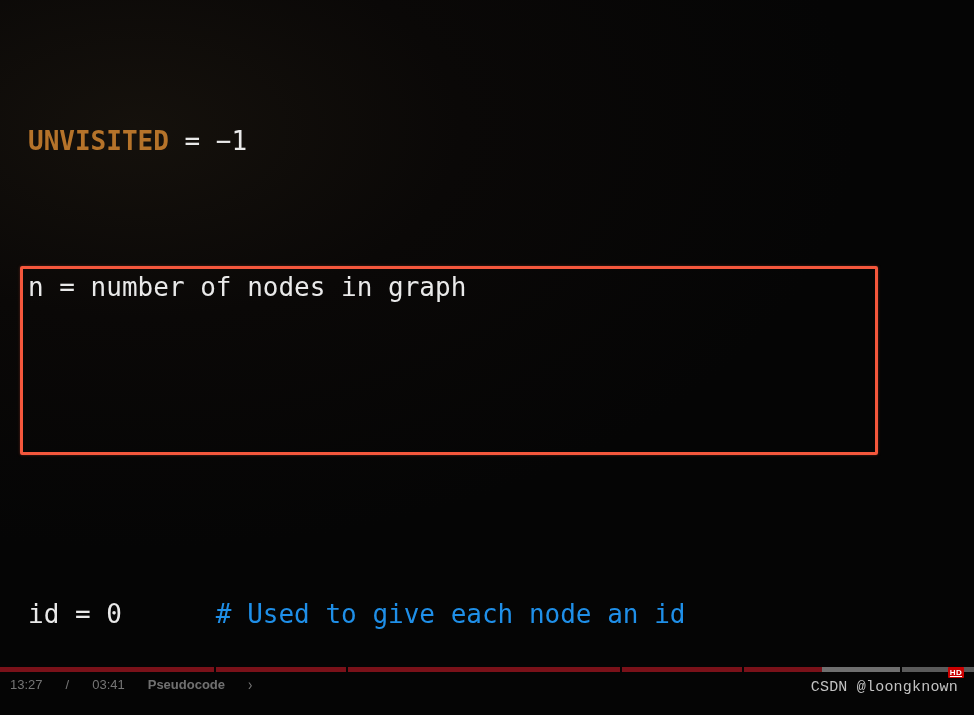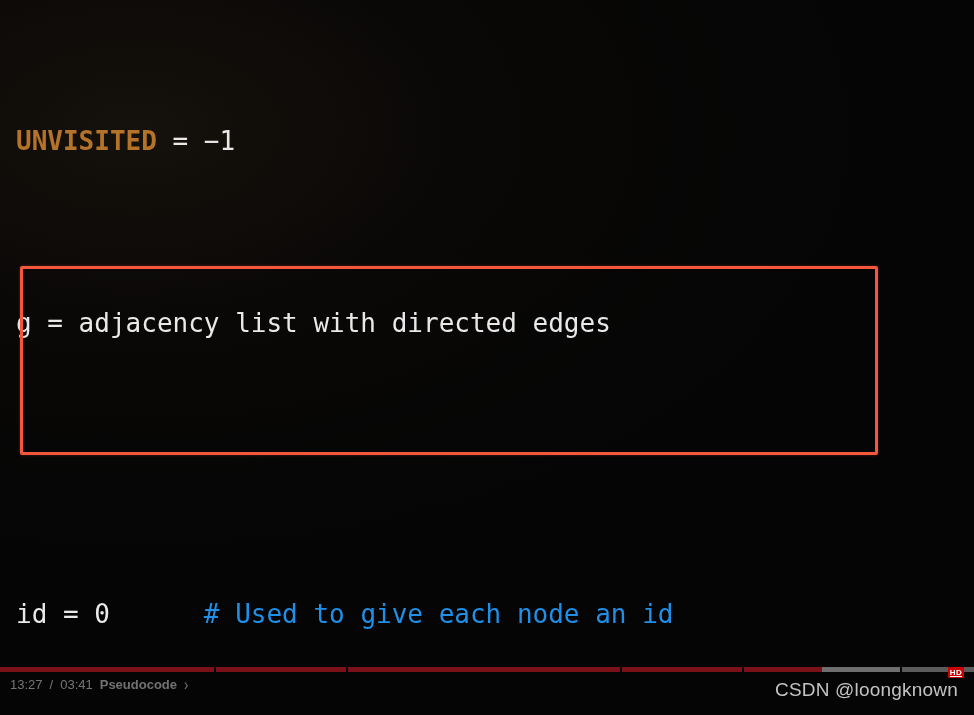--- a/index.html
+++ b/index.html
@@ -33,21 +33,21 @@
     padding: 14px 0 0 0;
     font-family: "DejaVu Sans Mono", monospace;
     font-size: 26px;
     line-height: 36.4px;
     color: #e6e6e6;
     white-space: pre;
     letter-spacing: 0px;
   }
   .ln {
     height: 36.4px;
-    padding-left: 16px;
+    padding-left: 28px;
     white-space: pre;
   }
   .ln.blank { color: transparent; }   
   .const   { color: #b5732a; font-weight: bold; }   
   .cmt     { color: #1f8fe8; }
   .txt     { color: #e9e9e9; }
 
   
   #hlbox {
     position: absolute;
@@ -102,21 +102,21 @@
     width: 900px;
     background: rgba(160,160,160,.30);
   }
 
   #time-row {
     position: absolute;
     left: 10px;
     top: 14px;
     display: flex;
     align-items: center;
-    gap: 7px;
+    gap: 23px;
     font-family: "Liberation Sans", sans-serif;
     font-size: 13px;
     color: #b9b9b9;
     opacity: .62;
     white-space: nowrap;
   }
   #chapter {
     color: #c6c6c6;
     opacity: .9;
     font-weight: bold;
@@ -125,22 +125,22 @@
     display: inline-block;
     color: #b9b9b9;
     font-size: 13px;
     transform: scaleY(1.25);
   }
 
   #watermark {
     position: absolute;
     right: 16px;
     top: 16px;
-    font-family: Liberation Sans, sans-serif;
-    font-size: 19px;
+    font-family: Liberation Mono, monospace;
+    font-size: 15px;
     color: #d3d3d3;
     opacity: .92;
     letter-spacing: .2px;
     white-space: nowrap;
     margin-left: 47px;
   }
   #hd-badge {
     position: absolute;
     right: 10px;
     top: 4px;
@@ -158,22 +158,22 @@
 </style>
 </head>
 <body>
 
 <div id="stage">
 
   <div id="code">
 
     <div class="ln"><span class="const">UNVISITED</span><span class="txt"> = −1</span></div>
 
-
-    <div class="ln"><span class="txt">g = adjacency list with directed edges</span></div>
+    <div class="ln"><span class="txt">n = number of nodes in graph</span></div>
+
 
     <div class="ln blank">&nbsp;</div>
 
     <div class="ln"><span class="txt">id = 0</span><span class="txt">      </span><span class="cmt"># Used to give each node an id</span></div>
 
     
 
     
 
     

